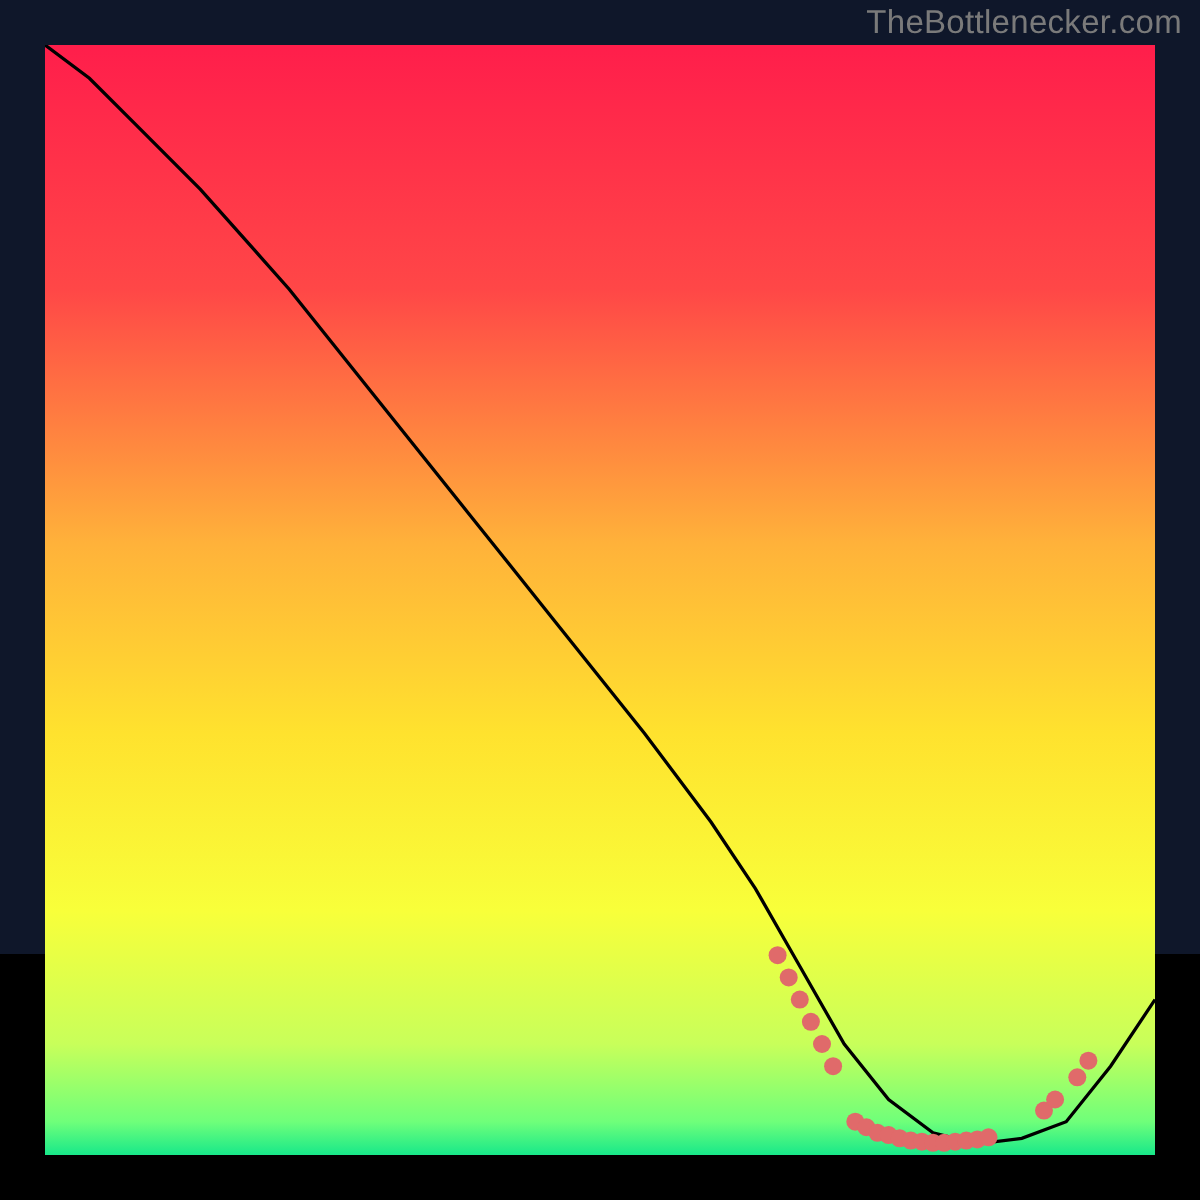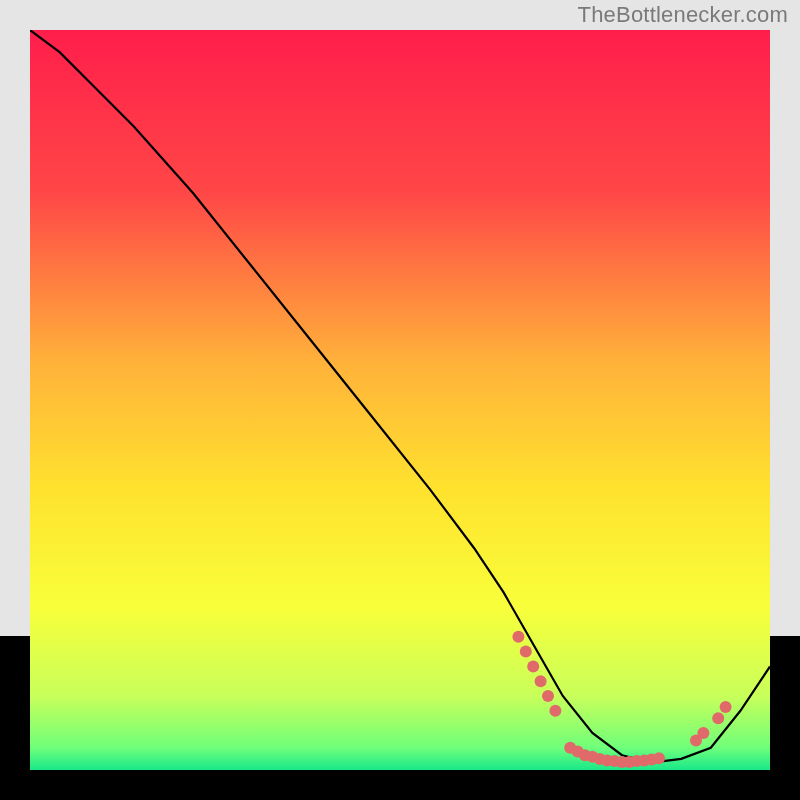--- a/index.html
+++ b/index.html
@@ -10,21 +10,21 @@
     height: 800px;
     overflow: hidden;
     font-family: Arial, sans-serif;
   }
   .frame {
     position: absolute;
     left: 0;
     top: 0;
     width: 800px;
     height: 636px;
-    background: #e5e5e5;
+    background: #0f172a;
   }
   .watermark {
     position: absolute;
     top: 2px;
     right: 12px;
     color: #7a7a7a;
     font-size: 22px;
     font-weight: 500;
     letter-spacing: 0.2px;
   }

